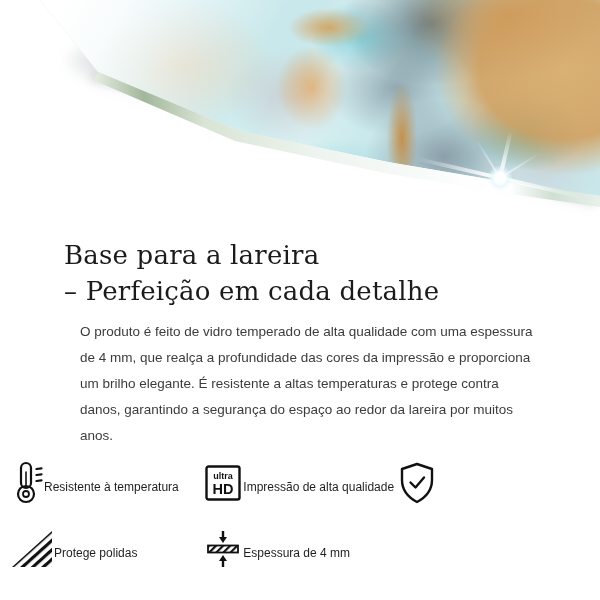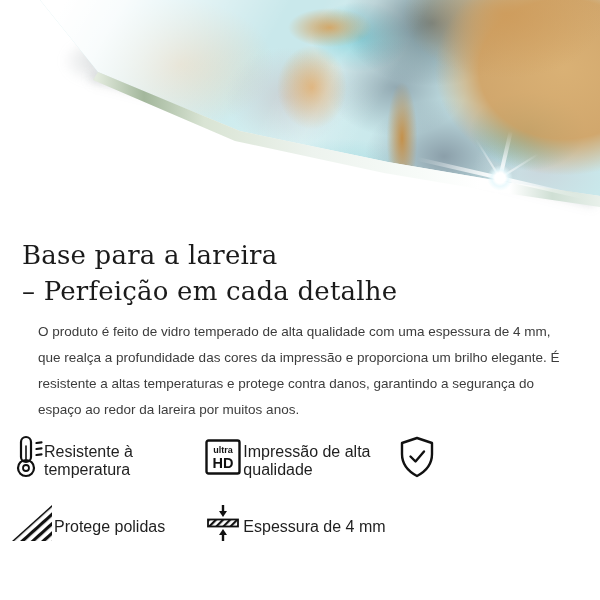--- a/index.html
+++ b/index.html
@@ -46,30 +46,30 @@
   .beam-v{width:4px;height:96px;transform:translate(-50%,-50%) rotate(13deg);
     background:linear-gradient(180deg,rgba(255,255,255,0),rgba(255,255,255,.95) 45%,#fff 50%,rgba(255,255,255,.95) 55%,rgba(255,255,255,0));}
   .beam-d1{width:90px;height:2px;opacity:.75;transform:translate(-50%,-50%) rotate(58deg);
     background:linear-gradient(90deg,rgba(255,255,255,0),#fff 50%,rgba(255,255,255,0));}
   .beam-d2{width:90px;height:2px;opacity:.75;transform:translate(-50%,-50%) rotate(-32deg);
     background:linear-gradient(90deg,rgba(255,255,255,0),#fff 50%,rgba(255,255,255,0));}
   .core{width:26px;height:26px;transform:translate(-50%,-50%);
     background:radial-gradient(circle,#fff 0 28%,rgba(230,248,252,.8) 45%,rgba(255,255,255,0) 70%);}
 
   
-  .content{padding:0 22px;}
+  .content{padding:0 64px;}
   .title{margin:7px 0 0 0;font-family:"DejaVu Serif","Liberation Serif",serif;font-weight:400;
     font-size:26px;line-height:36px;color:#1b1b1b;letter-spacing:.2px;}
   .desc{margin:10px 0 0 16px;max-width:528px;font-size:13.5px;line-height:26px;color:#3c3c3c;}
 
   
   .features{display:grid;grid-template-columns:repeat(3,1fr);row-gap:16px;margin-top:9px;padding:0 10px;}
   .feature{display:flex;flex-direction:row;align-items:center;}
   .icon-box{height:50px;display:flex;align-items:center;justify-content:center;}
-  .feature .label{margin-top:8px;font-size:16px;color:#1f1f1f;text-align:left;}
+  .feature .label{margin-top:8px;font-size:12px;color:#1f1f1f;text-align:center;}
   svg{display:block;}
 </style>
 </head>
 <body>
 
 <div class="hero">
   <div class="corner-shadow"></div>
   <div class="panel-shadow"></div>
   <div class="panel-art"></div>
   <div class="panel-edge"></div>

